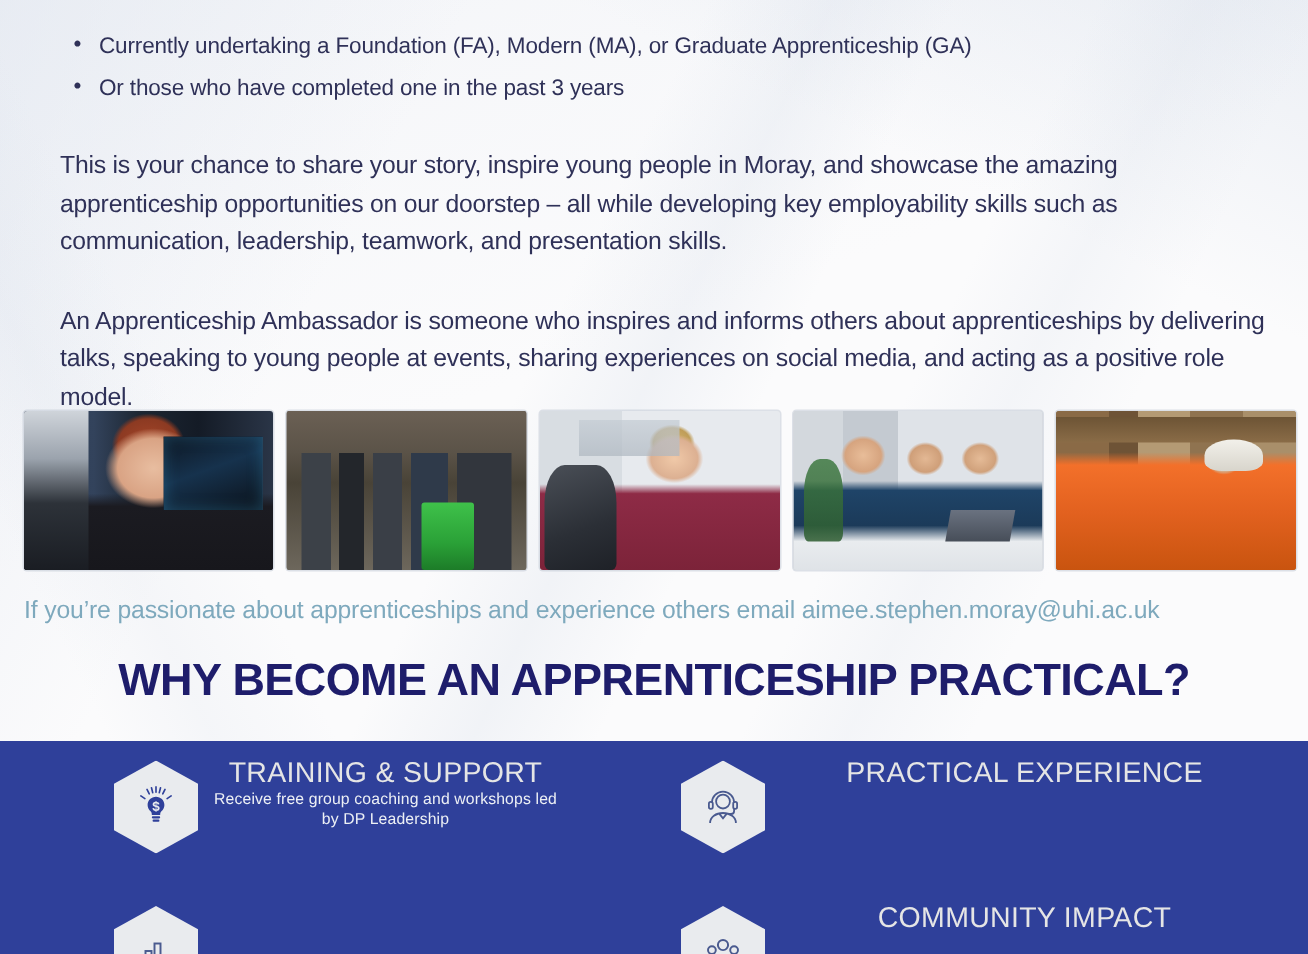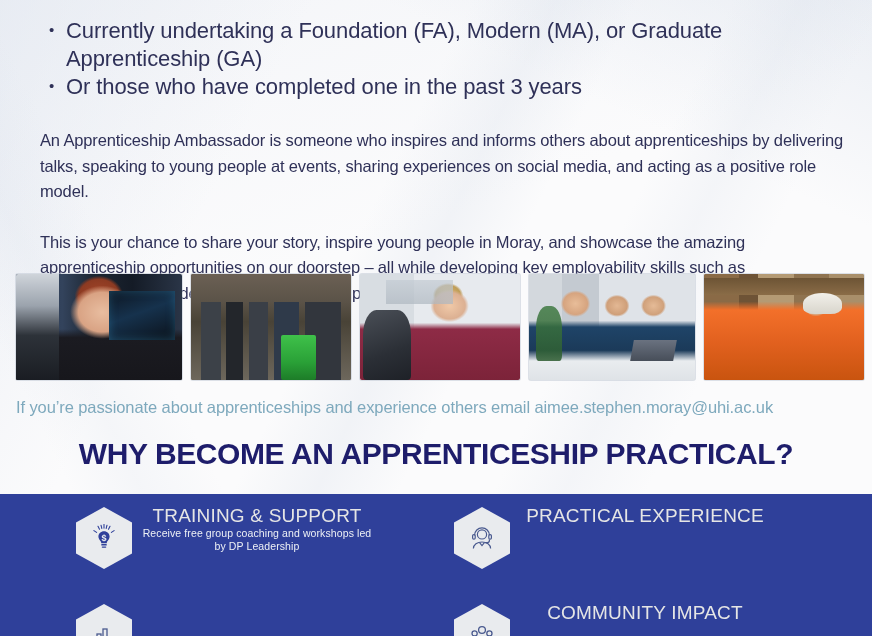--- a/index.html
+++ b/index.html
@@ -49,21 +49,21 @@
   }
 
   ul.bullets {
     margin: 0;
     padding: 17px 0 0 26px;
     list-style: none;
   }
   ul.bullets li {
     position: relative;
     color: #2f3158;
-    font-size: 22px;
+    font-size: 15px;
     line-height: 28px;
     letter-spacing: -0.1px;
   }
   ul.bullets li::before {
     content: "\2022";
     position: absolute;
     left: -17px;
     top: -1px;
     font-size: 15px;
     color: #2f3158;
@@ -270,21 +270,21 @@
     row-gap: 0;
     padding-top: 9px;
   }
   .benefit {
     display: flex;
     align-items: flex-start;
     height: 97px;
     padding-left: 76px;
     box-sizing: border-box;
   }
-  .benefit.col2 { padding-left: 18px; }
+  .benefit.col2 { padding-left: 18px; gap: 38px; }
 
   .hex {
     flex: 0 0 auto;
     width: 56px;
     height: 62px;
     margin-top: 4px;
     position: relative;
   }
   .hex .hex-shape {
     position: absolute;
@@ -326,22 +326,22 @@
 
 <div class="poster">
   <div class="texture"></div>
 
   <div class="content">
     <ul class="bullets">
       <li>Currently undertaking a Foundation (FA), Modern (MA), or Graduate Apprenticeship (GA)</li>
       <li>Or those who have completed one in the past 3 years</li>
     </ul>
 
+    <p class="para second">This is your chance to share your story, inspire young people in Moray, and showcase the amazing apprenticeship opportunities on our doorstep – all while developing key employability skills such as communication, leadership, teamwork, and presentation skills.</p>
     <p class="para first">An Apprenticeship Ambassador is someone who inspires and informs others about apprenticeships by delivering talks, speaking to young people at events, sharing experiences on social media, and acting as a positive role model.</p>
-    <p class="para second">This is your chance to share your story, inspire young people in Moray, and showcase the amazing apprenticeship opportunities on our doorstep – all while developing key employability skills such as communication, leadership, teamwork, and presentation skills.</p>
   </div>
 
   <div class="photo-strip">
     <div class="photo p1">
         <div class="scene"></div>
       </div>
     <div class="photo p2">
         <div class="scene"></div>
       </div>
     <div class="photo p3">

